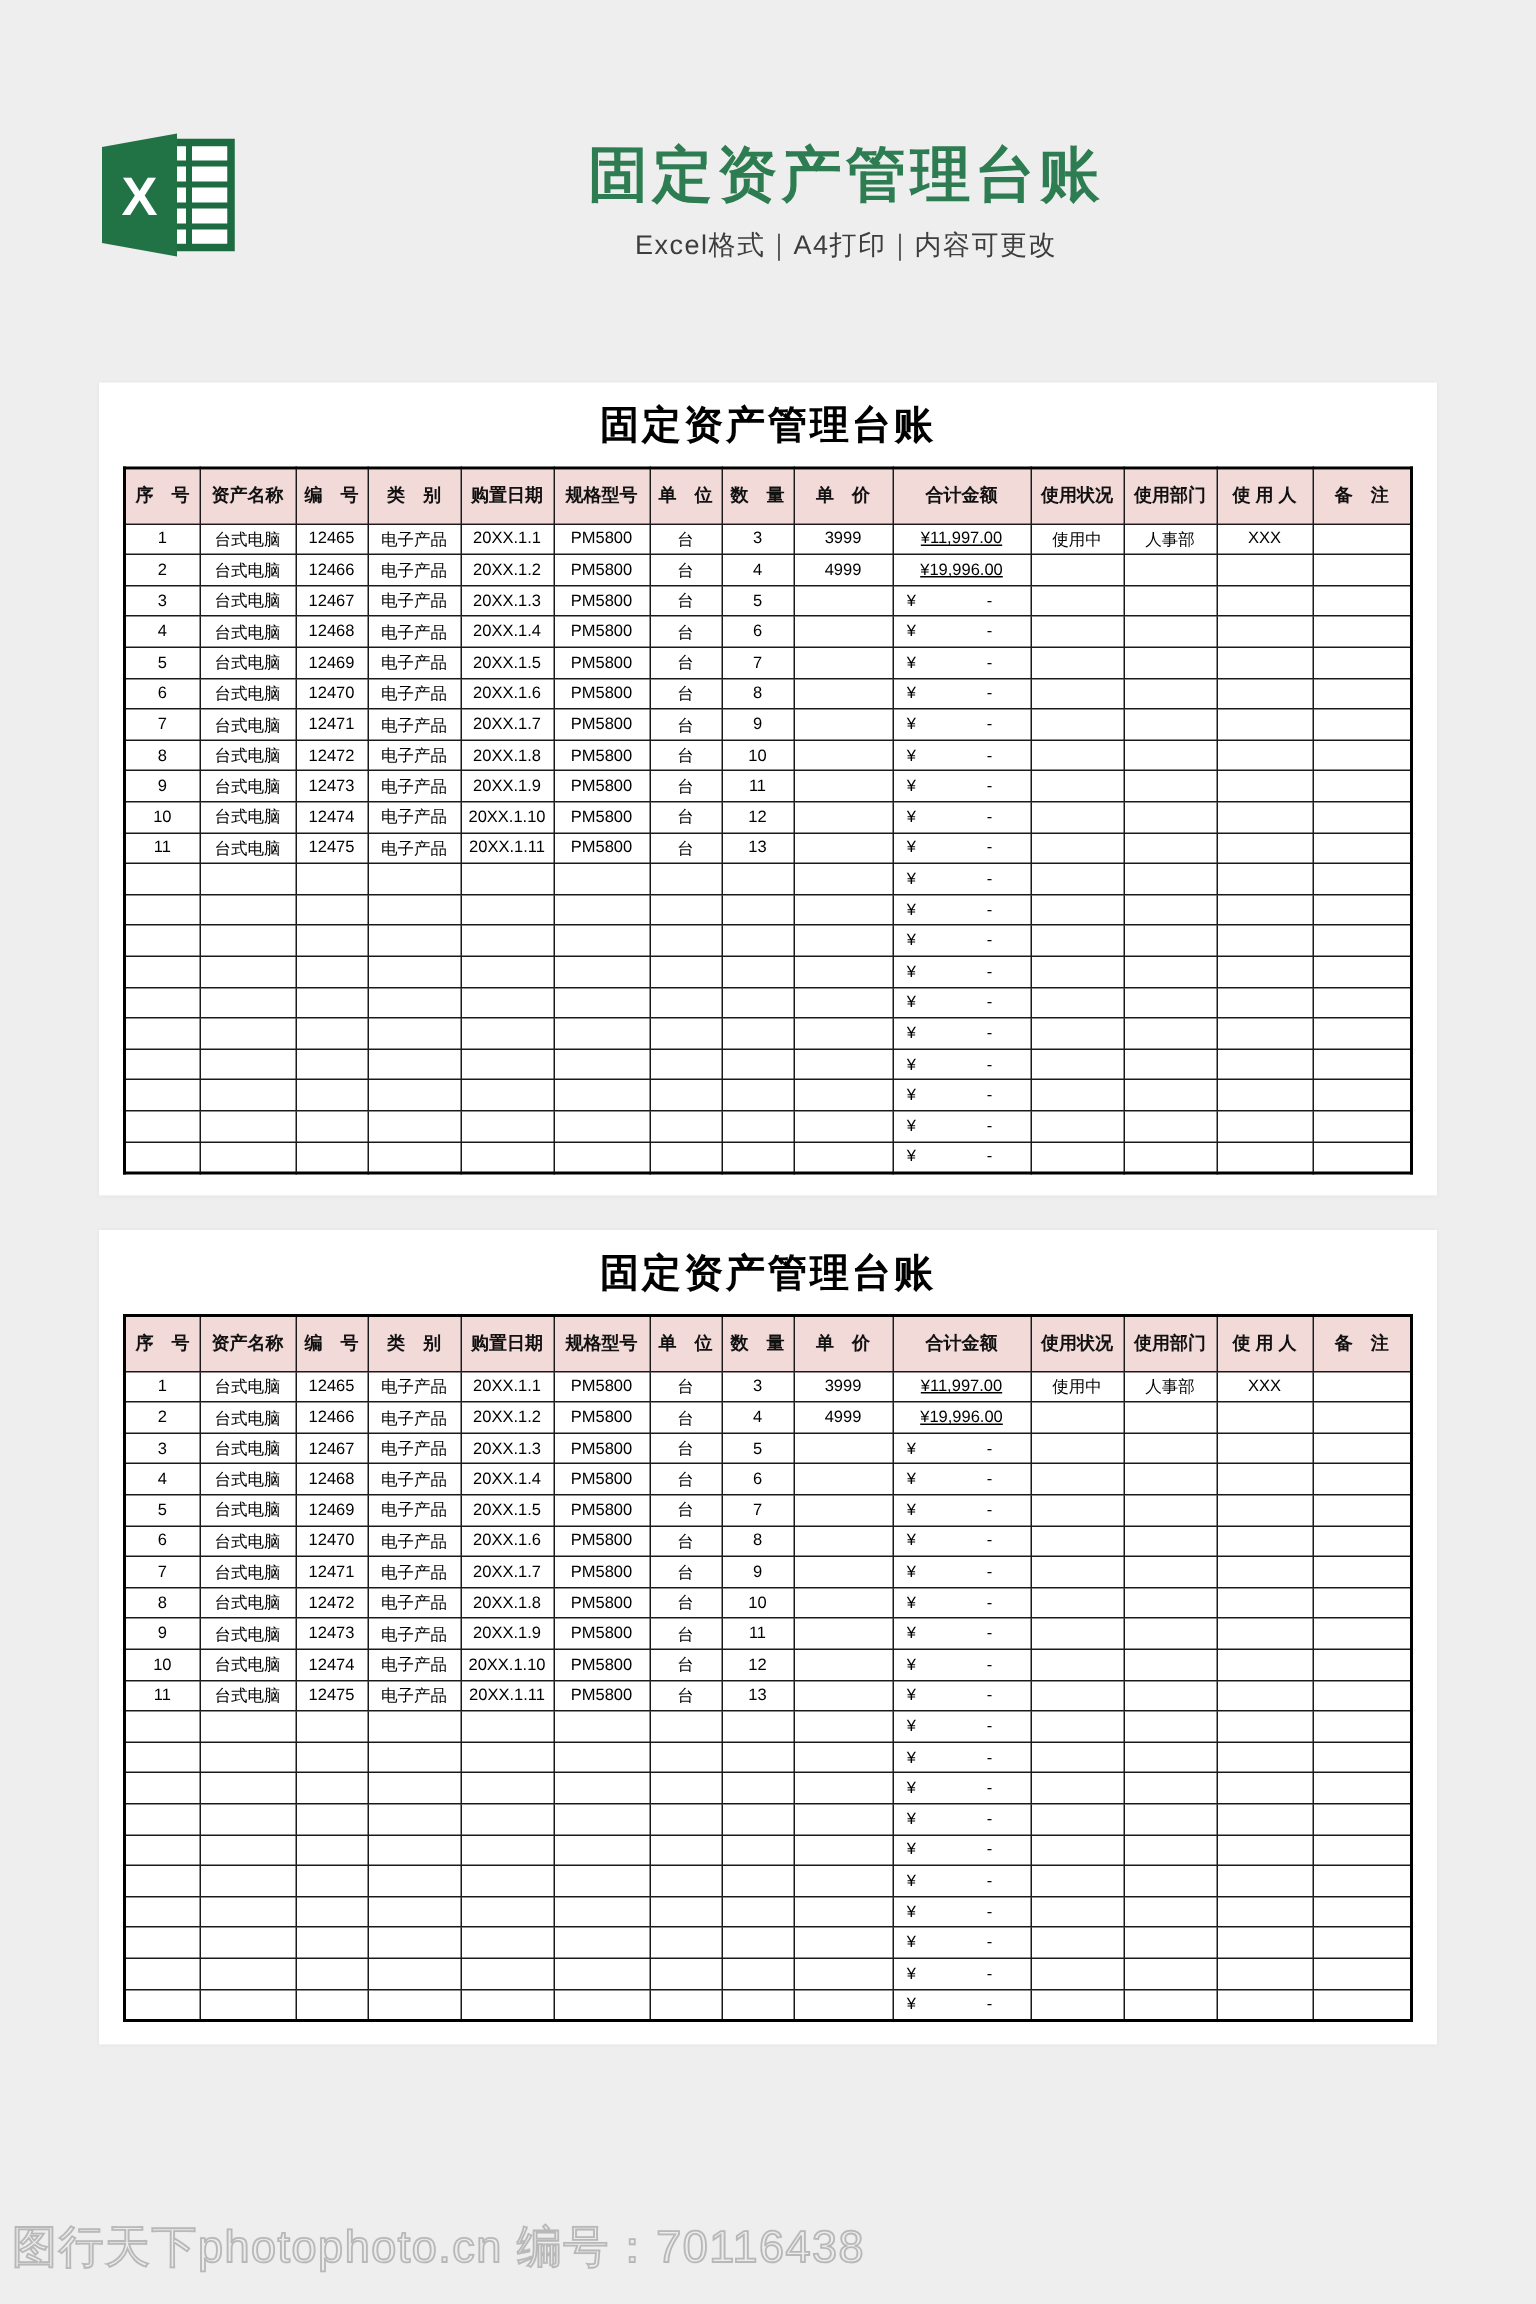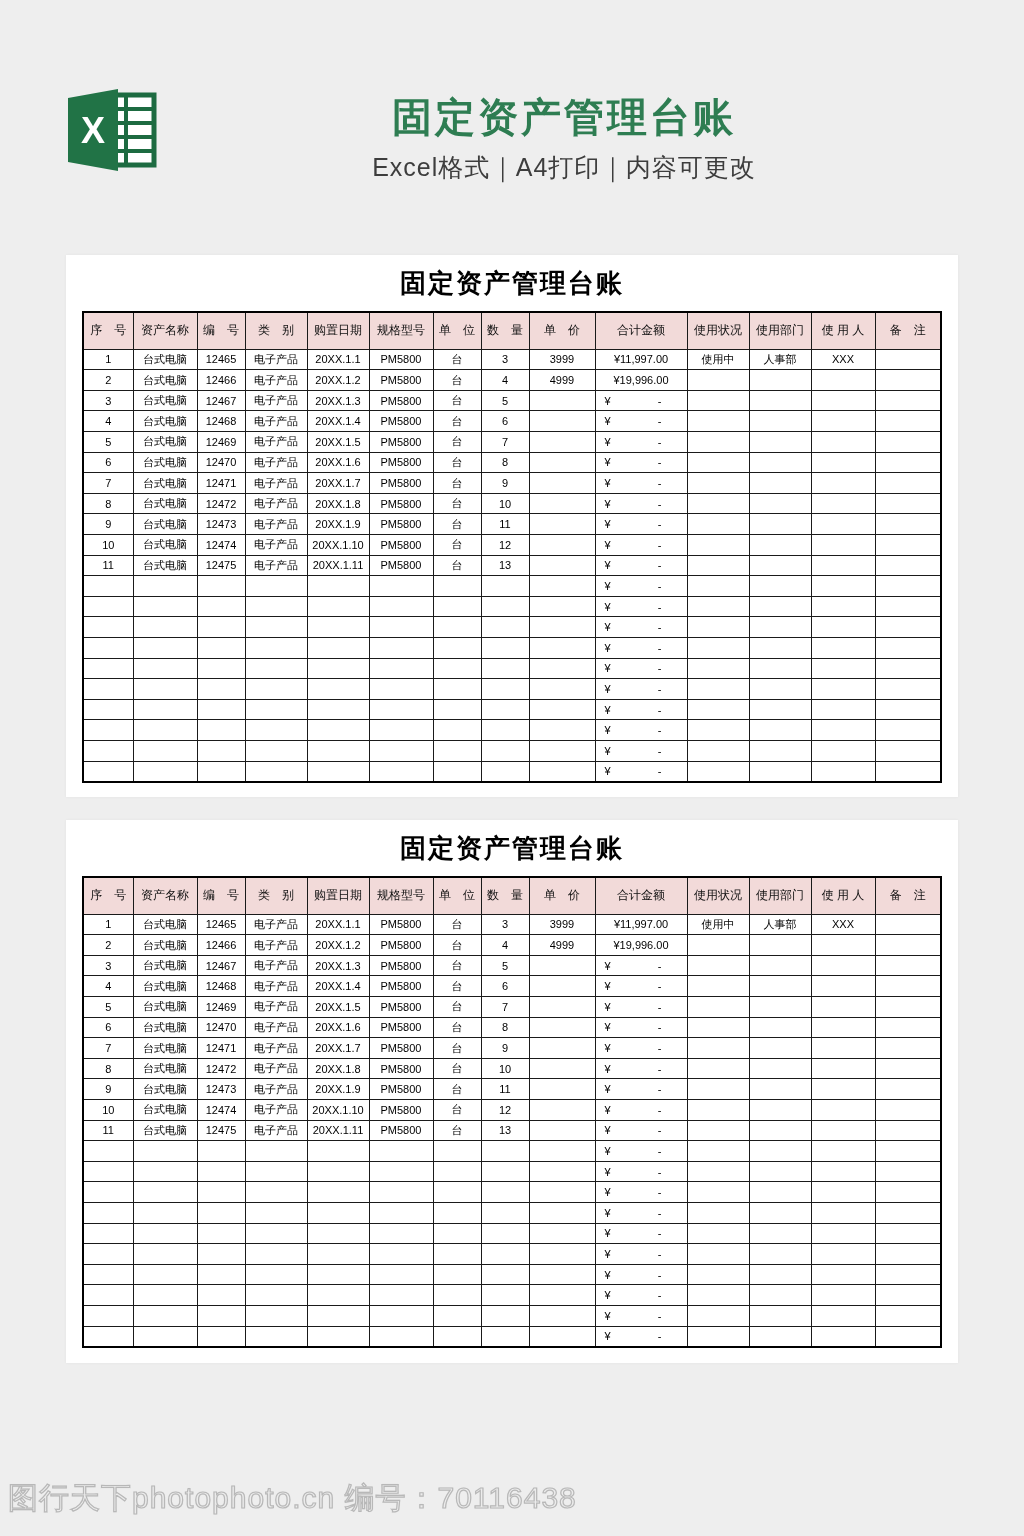--- a/index.html
+++ b/index.html
@@ -23,50 +23,50 @@
   .excel-icon{position:absolute;left:66px;top:88px;width:94px;height:84px;}
   .heading-block{
     position:absolute;top:92px;left:0;width:1024px;
     text-align:center;padding-left:104px;
   }
   .page-title{
     font-size:40px;font-weight:bold;color:var(--green);
     letter-spacing:3px;line-height:1.25;
   }
   .page-subtitle{
-    margin-top:9px;font-size:25px;color:#3d3d3d;letter-spacing:1px;
+    margin-top:9px;font-size:18px;color:#3d3d3d;letter-spacing:1px;
   }
   
   .panel{
     position:absolute;left:66px;width:892px;background:#ffffff;
     overflow:hidden;box-shadow:0 0 3px rgba(0,0,0,0.05);
   }
   .panel-1{top:255px;height:542px;}
   .panel-2{top:820px;height:543px;}
   .sheet-title{
     margin-top:13px;text-align:center;font-size:26px;font-weight:bold;
     color:#000;letter-spacing:2px;line-height:1.2;
   }
   table.asset-table{
     margin:12px auto 0;border-collapse:collapse;table-layout:fixed;
     border:2px solid #000;
   }
   .asset-table th{
-    background:var(--pink);height:37px;font-size:12px;font-weight:normal;
+    background:var(--pink);height:37px;font-size:12px;font-weight:bold;
     border:1px solid var(--line);text-align:center;white-space:nowrap;
     overflow:hidden;padding:4px 1px;
   }
   .asset-table td{
     height:20.6px;font-size:11px;border:1px solid var(--line);
     text-align:center;white-space:nowrap;overflow:hidden;padding:0 1px;
     color:#000;
   }
   .money-line{display:flex;align-items:center;justify-content:space-between;padding:0 8px;}
   .money-line .dash{padding-right:16px;}
-  .money-line.centered{justify-content:center;}
+  .money-line.centered{justify-content:center;text-decoration:underline;}
   
   .watermark{
     position:absolute;left:8px;top:1478px;
     font-size:30px;font-weight:normal;letter-spacing:1px;
     color:#ececec;-webkit-text-stroke:1.2px #b8b8b8;
     text-shadow:0 0 1px #c4c4c4;
     white-space:nowrap;
   }
 </style>
 </head>

